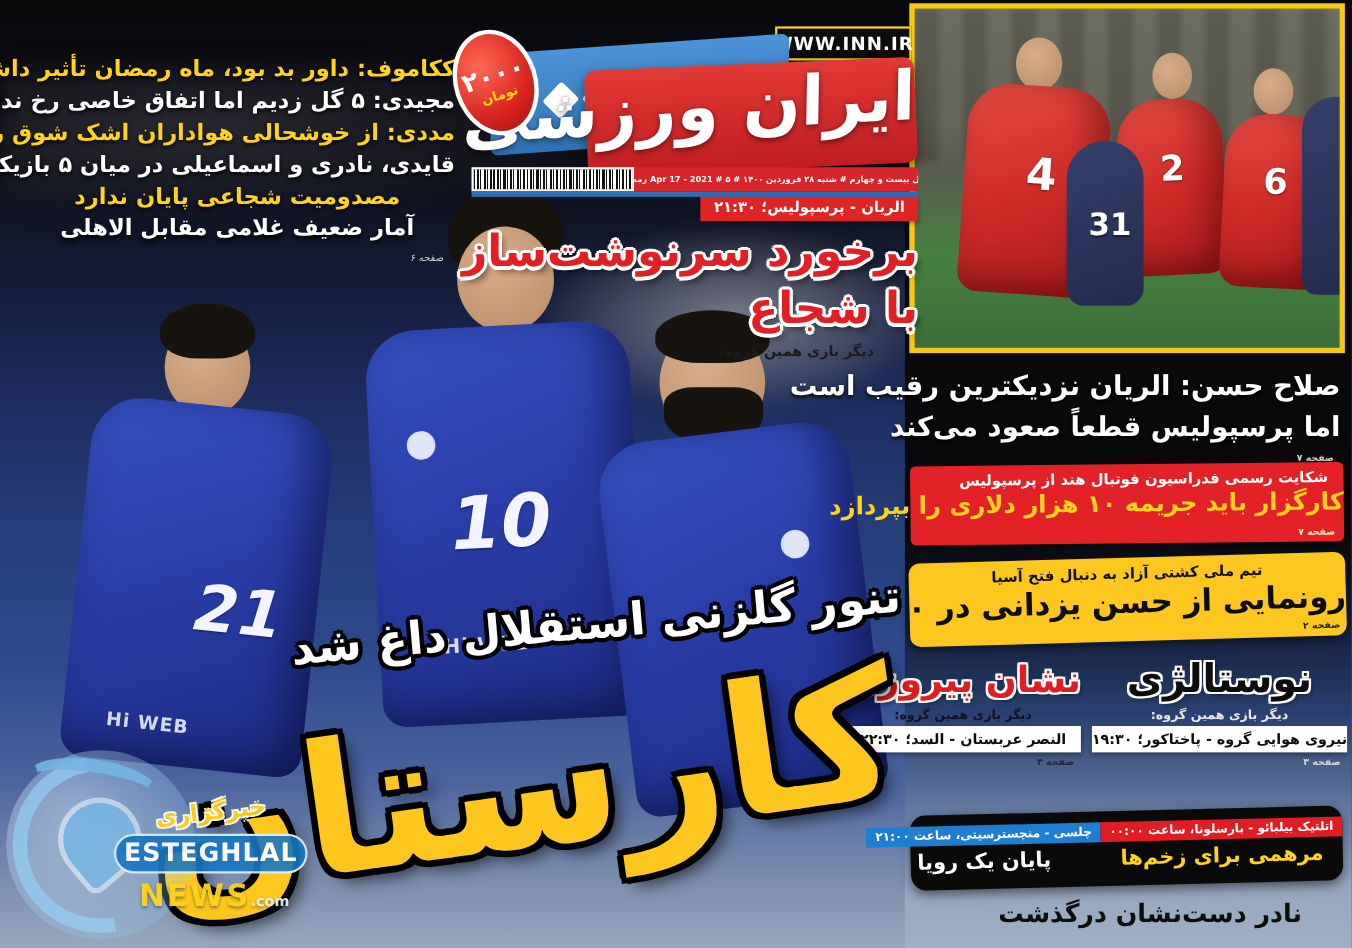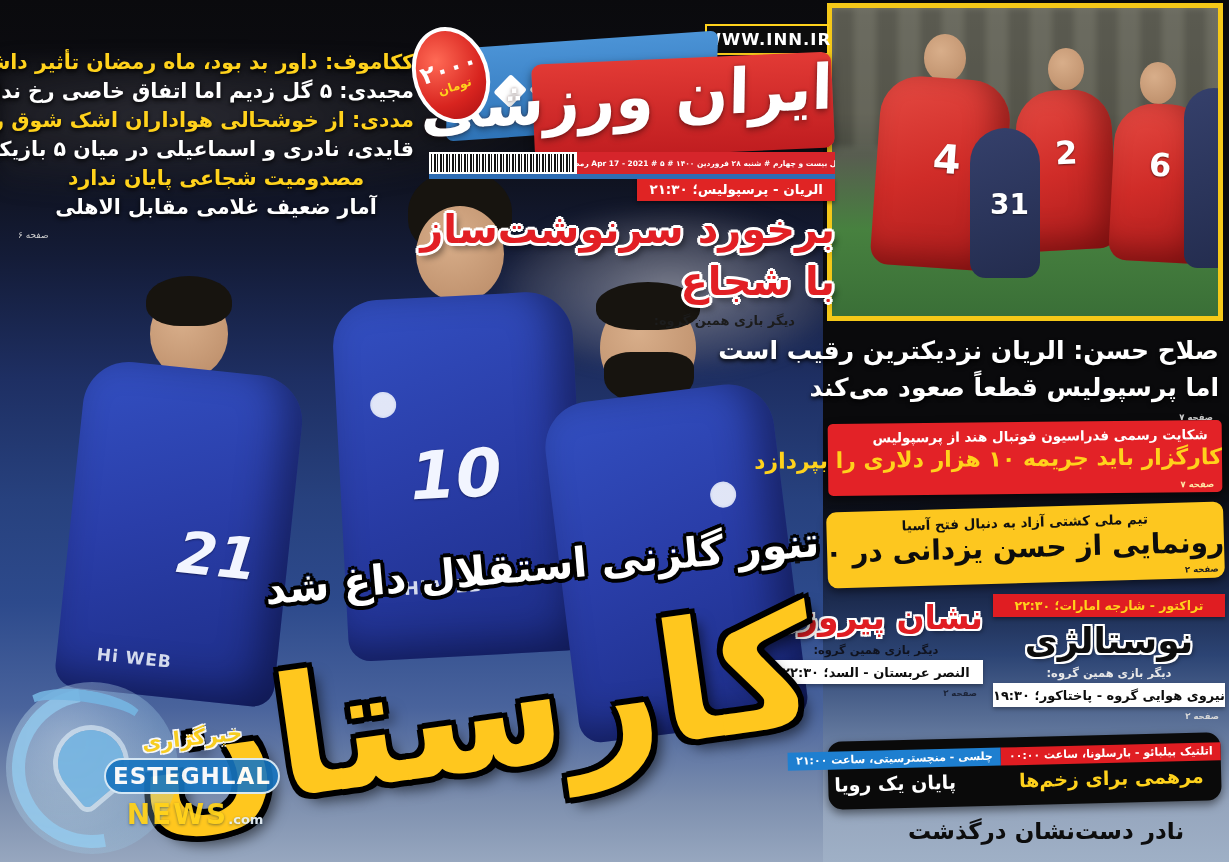--- a/index.html
+++ b/index.html
@@ -24,21 +24,21 @@
   .sponsor { position:absolute; color:#e8edf8; font-weight:bold; letter-spacing:1px; direction:ltr; opacity:.9; }
   .badge-dot { position:absolute; width:26px; height:26px; border-radius:50%;
                background:radial-gradient(circle, #f5f8ff 55%, #c8d4f0); opacity:.9; }
 
   
   .tl-block { position:absolute; right:815px; left:18px; top:48px; text-align:center; z-index:5; }
   .tl-line { font-size:20.5px; font-weight:bold; line-height:29px; white-space:nowrap;
              text-shadow:0 2px 4px rgba(0,0,0,.9); }
   .tl-line.y { color:#ffd21c; }
   .tl-line.w { color:#ffffff; }
-  .tl-pageref { margin-top:8px; text-align:left; padding-right:10px; font-size:9px; color:#cfcfcf; }
+  .tl-pageref { margin-top:8px; text-align:right; padding-right:10px; font-size:9px; color:#cfcfcf; }
 
   
   .masthead { position:absolute; left:415px; top:18px; width:422px; height:168px; z-index:6; }
   .inn-box { position:absolute; right:8px; top:6px; width:124px; height:31px; background:#0c0c0c;
              border:2px solid #ffd21c; color:#fff; font-weight:bold; font-size:16.5px; letter-spacing:1px;
              display:flex; align-items:center; justify-content:center; direction:ltr; }
   .band-blue { position:absolute; left:32px; top:22px; width:270px; height:92px; background:linear-gradient(180deg,#4b93d6,#2f74b8);
                transform:rotate(-4deg) skewX(-6deg); border-radius:8px; display:flex; align-items:center; justify-content:center; gap:12px; }
   .dm { width:24px; height:24px; background:#fff; transform:rotate(45deg); border-radius:3px; }
   .band-red { position:absolute; left:118px; top:40px; width:300px; height:96px;
@@ -283,21 +283,20 @@
     </div>
 
     <div class="yellow-box">
       <div class="kick">تیم ملی کشتی آزاد به دنبال فتح آسیا</div>
       <div class="ttl">رونمایی از حسن یزدانی در ۱۴۰۰</div>
       <span class="pageref">صفحه ۲</span>
     </div>
 
     <div class="asia-cols">
       <div class="acol c-r">
-        <div class="tag">تراکتور - شارجه امارات؛ ۲۲:۳۰</div>
         <div class="ttl ow2">نوستالژی</div>
         <div class="lbl">دیگر بازی همین گروه:</div>
         <div class="match">نیروی هوایی گروه - پاختاکور؛ ۱۹:۳۰</div>
         <span class="pageref">صفحه ۳</span>
       </div>
       <div class="acol c-l">
         <div class="ttl ow2">نشان پیروزی</div>
         <div class="lbl">دیگر بازی همین گروه:</div>
         <div class="match">النصر عربستان - السد؛ ۲۲:۳۰</div>
         <span class="pageref">صفحه ۳</span>

